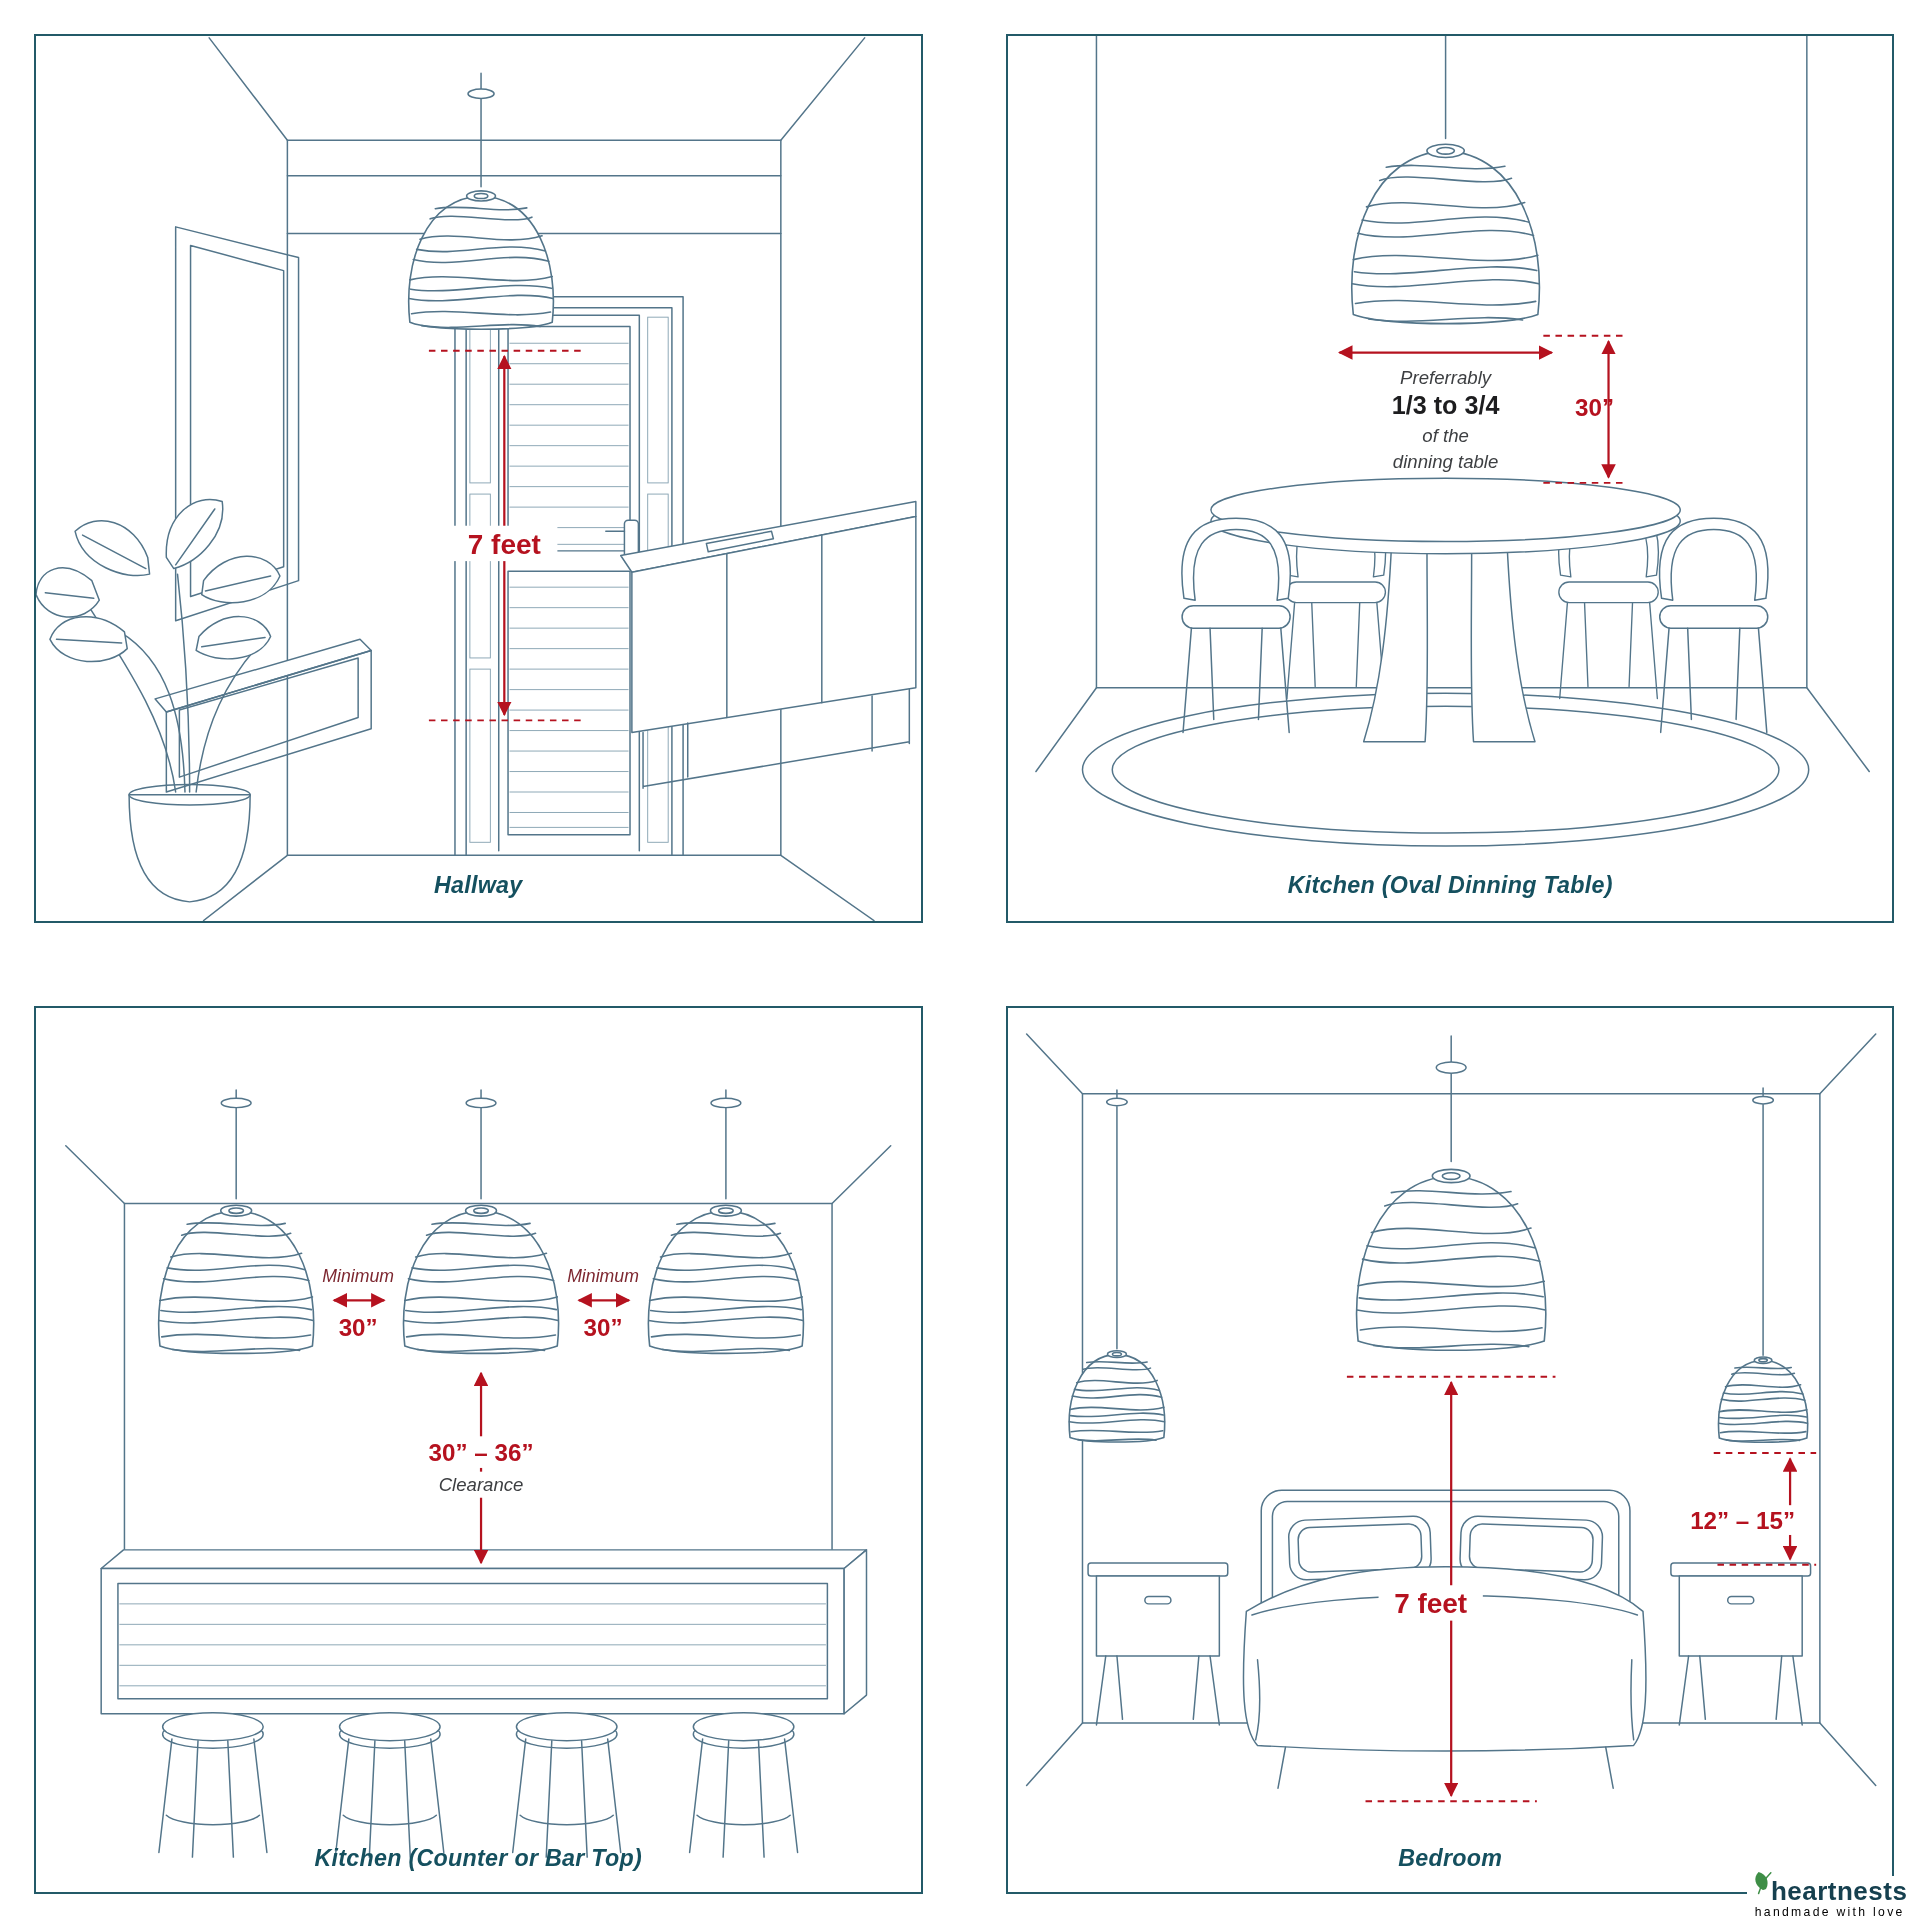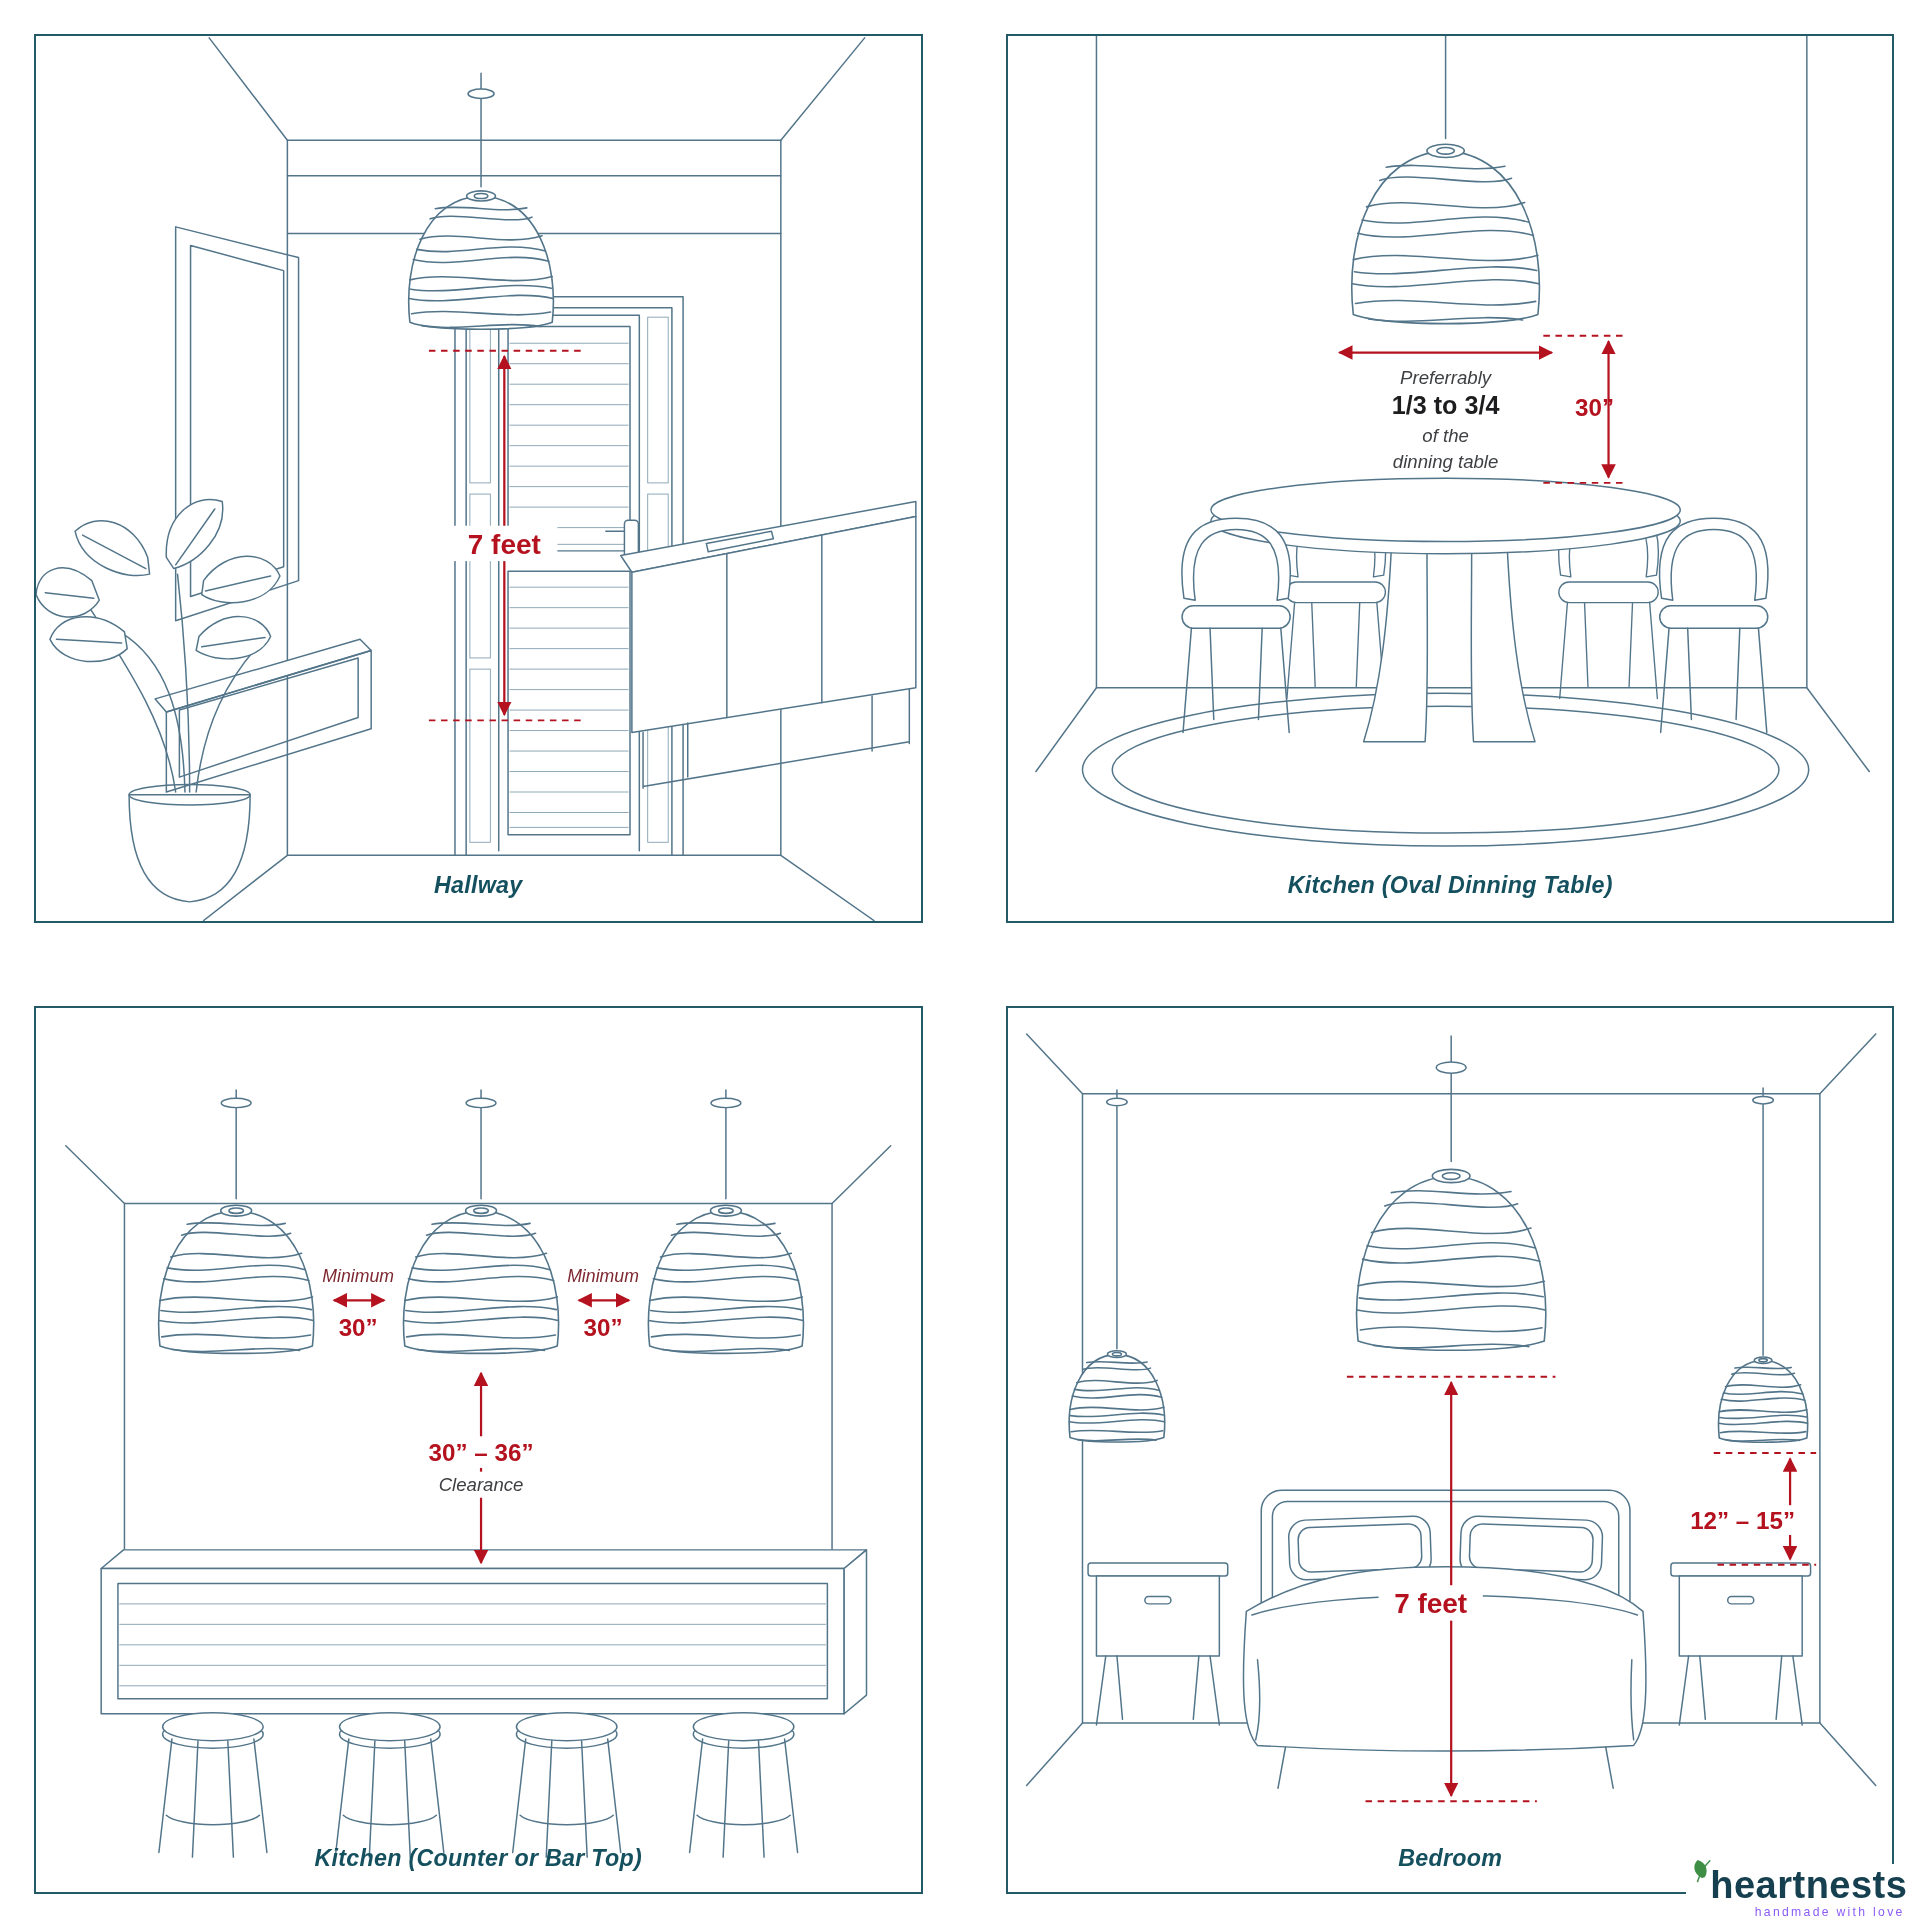--- a/index.html
+++ b/index.html
@@ -27,23 +27,23 @@
   .cap{fill:var(--teal);font-style:italic;font-weight:600;font-size:25px;letter-spacing:.3px;}
   .red-lg{fill:var(--red);font-weight:700;font-size:30px;}
   .red-md{fill:var(--red);font-weight:700;font-size:26px;}
   .it{fill:#3d3f42;font-style:italic;font-size:20px;}
   .it-red{fill:#7d2730;font-style:italic;font-size:19px;}
   .frac{fill:#1d1d1f;font-weight:700;font-size:27px;}
 
   
   .logo{position:absolute;right:15px;bottom:7.5px;text-align:right;background:#fff;padding:1.9px 5.6px;line-height:1;}
   .logo .row{display:flex;align-items:flex-start;justify-content:flex-end;}
-  .logo .word{color:#16404f;font-weight:700;font-size:38px;letter-spacing:0.5px;}
+  .logo .word{color:#16404f;font-weight:700;font-size:26px;letter-spacing:0.5px;}
   .logo .leaf{margin-right:-3.8px;margin-top:-7.5px;}
-  .logo .tag{color:#8b5cf6;font-size:12.2px;letter-spacing:2.3px;margin-top:2.8px;padding-right:2.8px;}
+  .logo .tag{color:#000000;font-size:12.2px;letter-spacing:2.3px;margin-top:2.8px;padding-right:2.8px;}
 </style>
 </head>
 <body>
 
 <svg width="0" height="0" style="position:absolute" aria-hidden="true">
   <defs>
     <marker id="arrow" viewBox="0 0 10 10" refX="9" refY="5" markerWidth="6.5" markerHeight="6.5" orient="auto-start-reverse">
       <path d="M0,0 L10,5 L0,10 Z" fill="#b5121f"></path>
     </marker>
 

